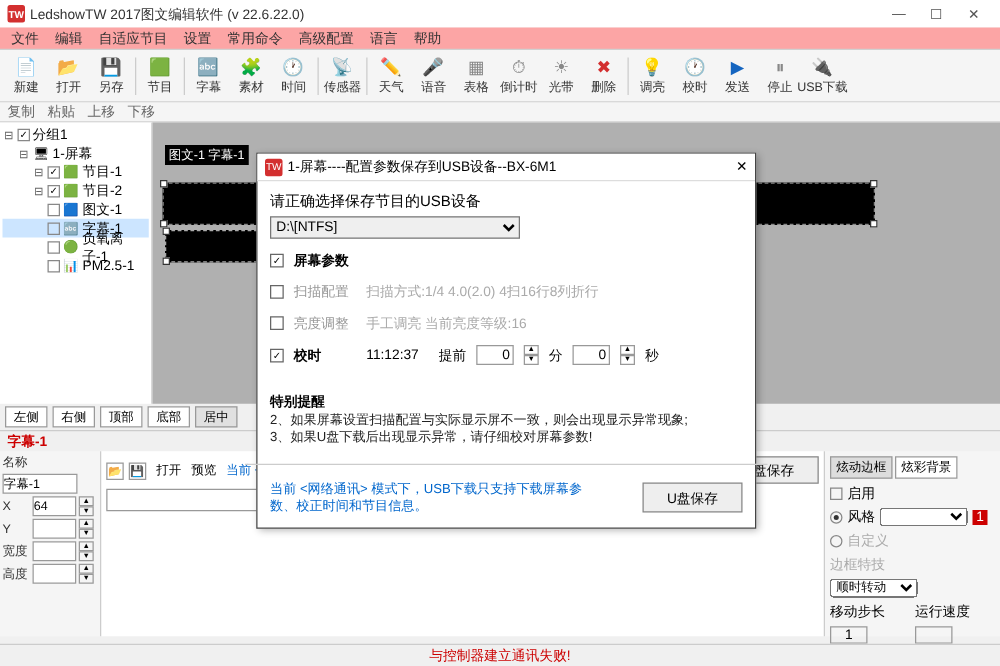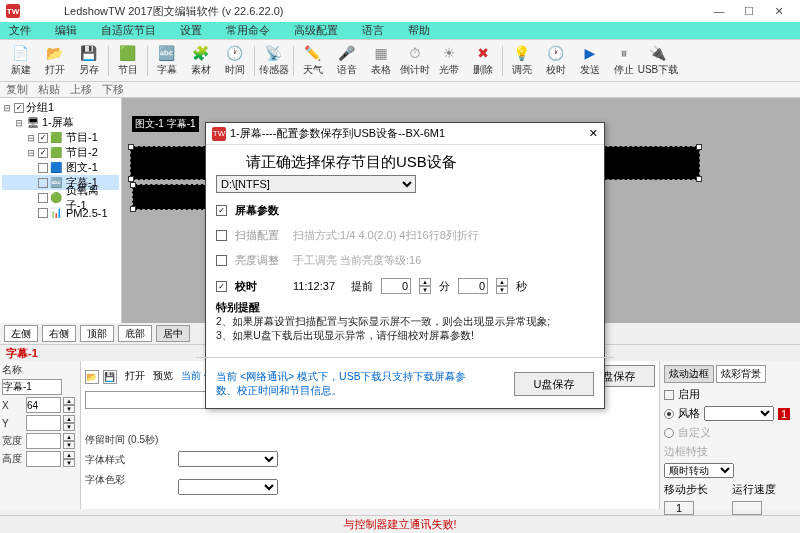--- a/index.html
+++ b/index.html
@@ -1,25 +1,25 @@
 <!DOCTYPE html>
 <html><head>
 <meta charset="utf-8">
 <style>
 * { box-sizing: border-box; margin: 0; padding: 0; font-family: "Microsoft YaHei", SimSun, Arial, sans-serif; font-size: 11px; }
 body { background: #f0f0f0; width: 800px; height: 533px; overflow: hidden; position: relative; }
 
 .titlebar { height: 22px; background: #fff; display: flex; align-items: center; padding: 0 6px; justify-content: space-between; }
 .titlebar .left { display: flex; align-items: center; gap: 4px; }
 .titlebar .app-icon { width: 14px; height: 14px; background: #d32f2f; border-radius: 2px; display: flex; align-items: center; justify-content: center; color: #fff; font-size: 8px; font-weight: bold; }
-.titlebar .title { color: #333; margin-left: 40px; }
+.titlebar .title { color: #333; }
 .winctrls { display: flex; }
 .winctrls div { width: 30px; height: 20px; display: flex; align-items: center; justify-content: center; color: #555; }
 
-.menubar { height: 18px; background: #5eead4; display: flex; gap: 14px; padding: 0 4px; border-bottom: 1px solid #d0d0d0; }
+.menubar { height: 18px; background: #fca5a5; display: flex; gap: 3px; padding: 0 4px; border-bottom: 1px solid #d0d0d0; }
 .menubar div { padding: 1px 5px; color: #333; }
 
 .toolbar { height: 42px; background: #f5f5f5; display: flex; align-items: center; padding: 0 4px; border-bottom: 1px solid #d0d0d0; }
 .tool { display: flex; flex-direction: column; align-items: center; width: 34px; height: 38px; justify-content: center; gap: 1px; }
 .tool .ic { width: 18px; height: 18px; display: flex; align-items: center; justify-content: center; font-size: 14px; }
 .tool .lbl { font-size: 10px; color: #333; white-space: nowrap; }
 .tsep { width: 1px; height: 30px; background: #ccc; margin: 0 2px; }
 
 .subtool { height: 16px; background: #f5f5f5; display: flex; gap: 10px; padding: 0 6px; font-size: 10px; color: #666; border-bottom: 1px solid #d0d0d0; }
 
@@ -71,32 +71,32 @@
 .prop-right .num{border:1px solid #999;width:30px;height:14px;text-align:center;}
 .prop-right .dim{color:#aaa;}
 
 .statusbar { position:absolute; bottom:0; left:0; right:0; height:18px; background:#f0f0f0; border-top:1px solid #ccc; display:flex; align-items:center; justify-content:center; color:#c00; font-size:11px;}
 
 
 .overlay { position: absolute; left: 205px; top: 122px; width: 400px; background: #fff; border: 1px solid #444; box-shadow: 2px 2px 6px rgba(0,0,0,.3); }
 .dlg-title { height: 22px; background: #fff; display: flex; align-items: center; justify-content: space-between; padding: 0 6px; border-bottom:1px solid #ddd;}
 .dlg-title .l{display:flex;align-items:center;gap:4px;}
 .dlg-body { padding: 8px 10px; }
-.dlg-body .label { font-size: 15px; margin-bottom: 3px; margin-left: 30px; }
+.dlg-body .label { font-size: 12px; margin-bottom: 3px; }
 .dlg-body select.usb { width: 200px; height: 18px; font-size: 11px; border:1px solid #777;}
 .dlg-sec { display: flex; gap: 8px; margin-top: 10px; font-size: 11px; align-items: center; }
 .dlg-sec .chk { width: 11px; height: 11px; border: 1px solid #666; display:flex; align-items:center; justify-content:center; font-size:8px;}
 .dlg-sec .lab { width: 50px; font-weight: bold; }
 .dlg-sec .lab.dim { color: #999; font-weight: normal; }
 .dlg-sec .detail { color: #333; flex:1; }
 .dlg-sec .detail.dim { color: #aaa; }
 .dlg-sec input.sm{width:30px;height:16px;border:1px solid #999;text-align:right;padding-right:2px;}
 .spinbtns{display:flex;flex-direction:column;}
 .spinbtns span{width:12px;height:8px;border:1px solid #999;font-size:6px;text-align:center;line-height:6px;}
-.remind { margin-top: 6px; }
+.remind { margin-top: 22px; }
 .remind .h { font-weight: bold; font-size: 11px; }
 .remind .line { font-size: 10.5px; color: #222; }
 .dlg-hr { border-top: 1px solid #ccc; margin: 6px -10px; }
 .dlg-bottom { display: flex; justify-content: space-between; align-items: center; padding: 6px 10px 10px;}
 .dlg-bottom .msg { color: #0066cc; font-size: 10.5px; max-width: 260px; }
 .dlg-bottom button { width: 80px; height: 24px; border: 1px solid #888; background: #eee; font-size: 11px; }
 
 .c-green{color:#2e7d32;} .c-blue{color:#1565c0;} .c-red{color:#d32f2f;} .c-orange{color:#ef6c00;} .c-gray{color:#888;}
 </style>
 </head>
@@ -338,32 +338,20 @@
       <div class="little-icons">
         <span>📂</span>
         <span>💾</span>
       </div>
       <span style="font-size:10px">打开</span>
       <span style="font-size:10px">预览</span>
       <span class="note">当前 &lt;网络通讯&gt; 模式下，USB下载只支持下载屏幕参数、校正时间和节目信息。</span>
       <button style="margin-left:auto;width:80px;height:22px;border:1px solid #888;background:#eee">U盘保存</button>
     </div>
     <div style="border:1px solid #999;height:18px;width:240px"></div>
-    <div class="prop-mid-lower">
-      <div class="col">
-        <label>停留时间 (0.5秒)</label>
-        <label>字体样式</label>
-        <label>字体色彩</label>
-      </div>
-      <div class="col">
-        <div style="height:18px"></div>
-        <select></select><br><br>
-        <select></select>
-      </div>
-    </div>
   </div>
 
   <div class="prop-right">
     <div class="tabs">
       <div class="active">炫动边框</div>
       <div>炫彩背景</div>
     </div>
     <div class="row">
         <span class="chk" style="width:10px;height:10px;border:1px solid #888"></span>
         <span>启用</span>

